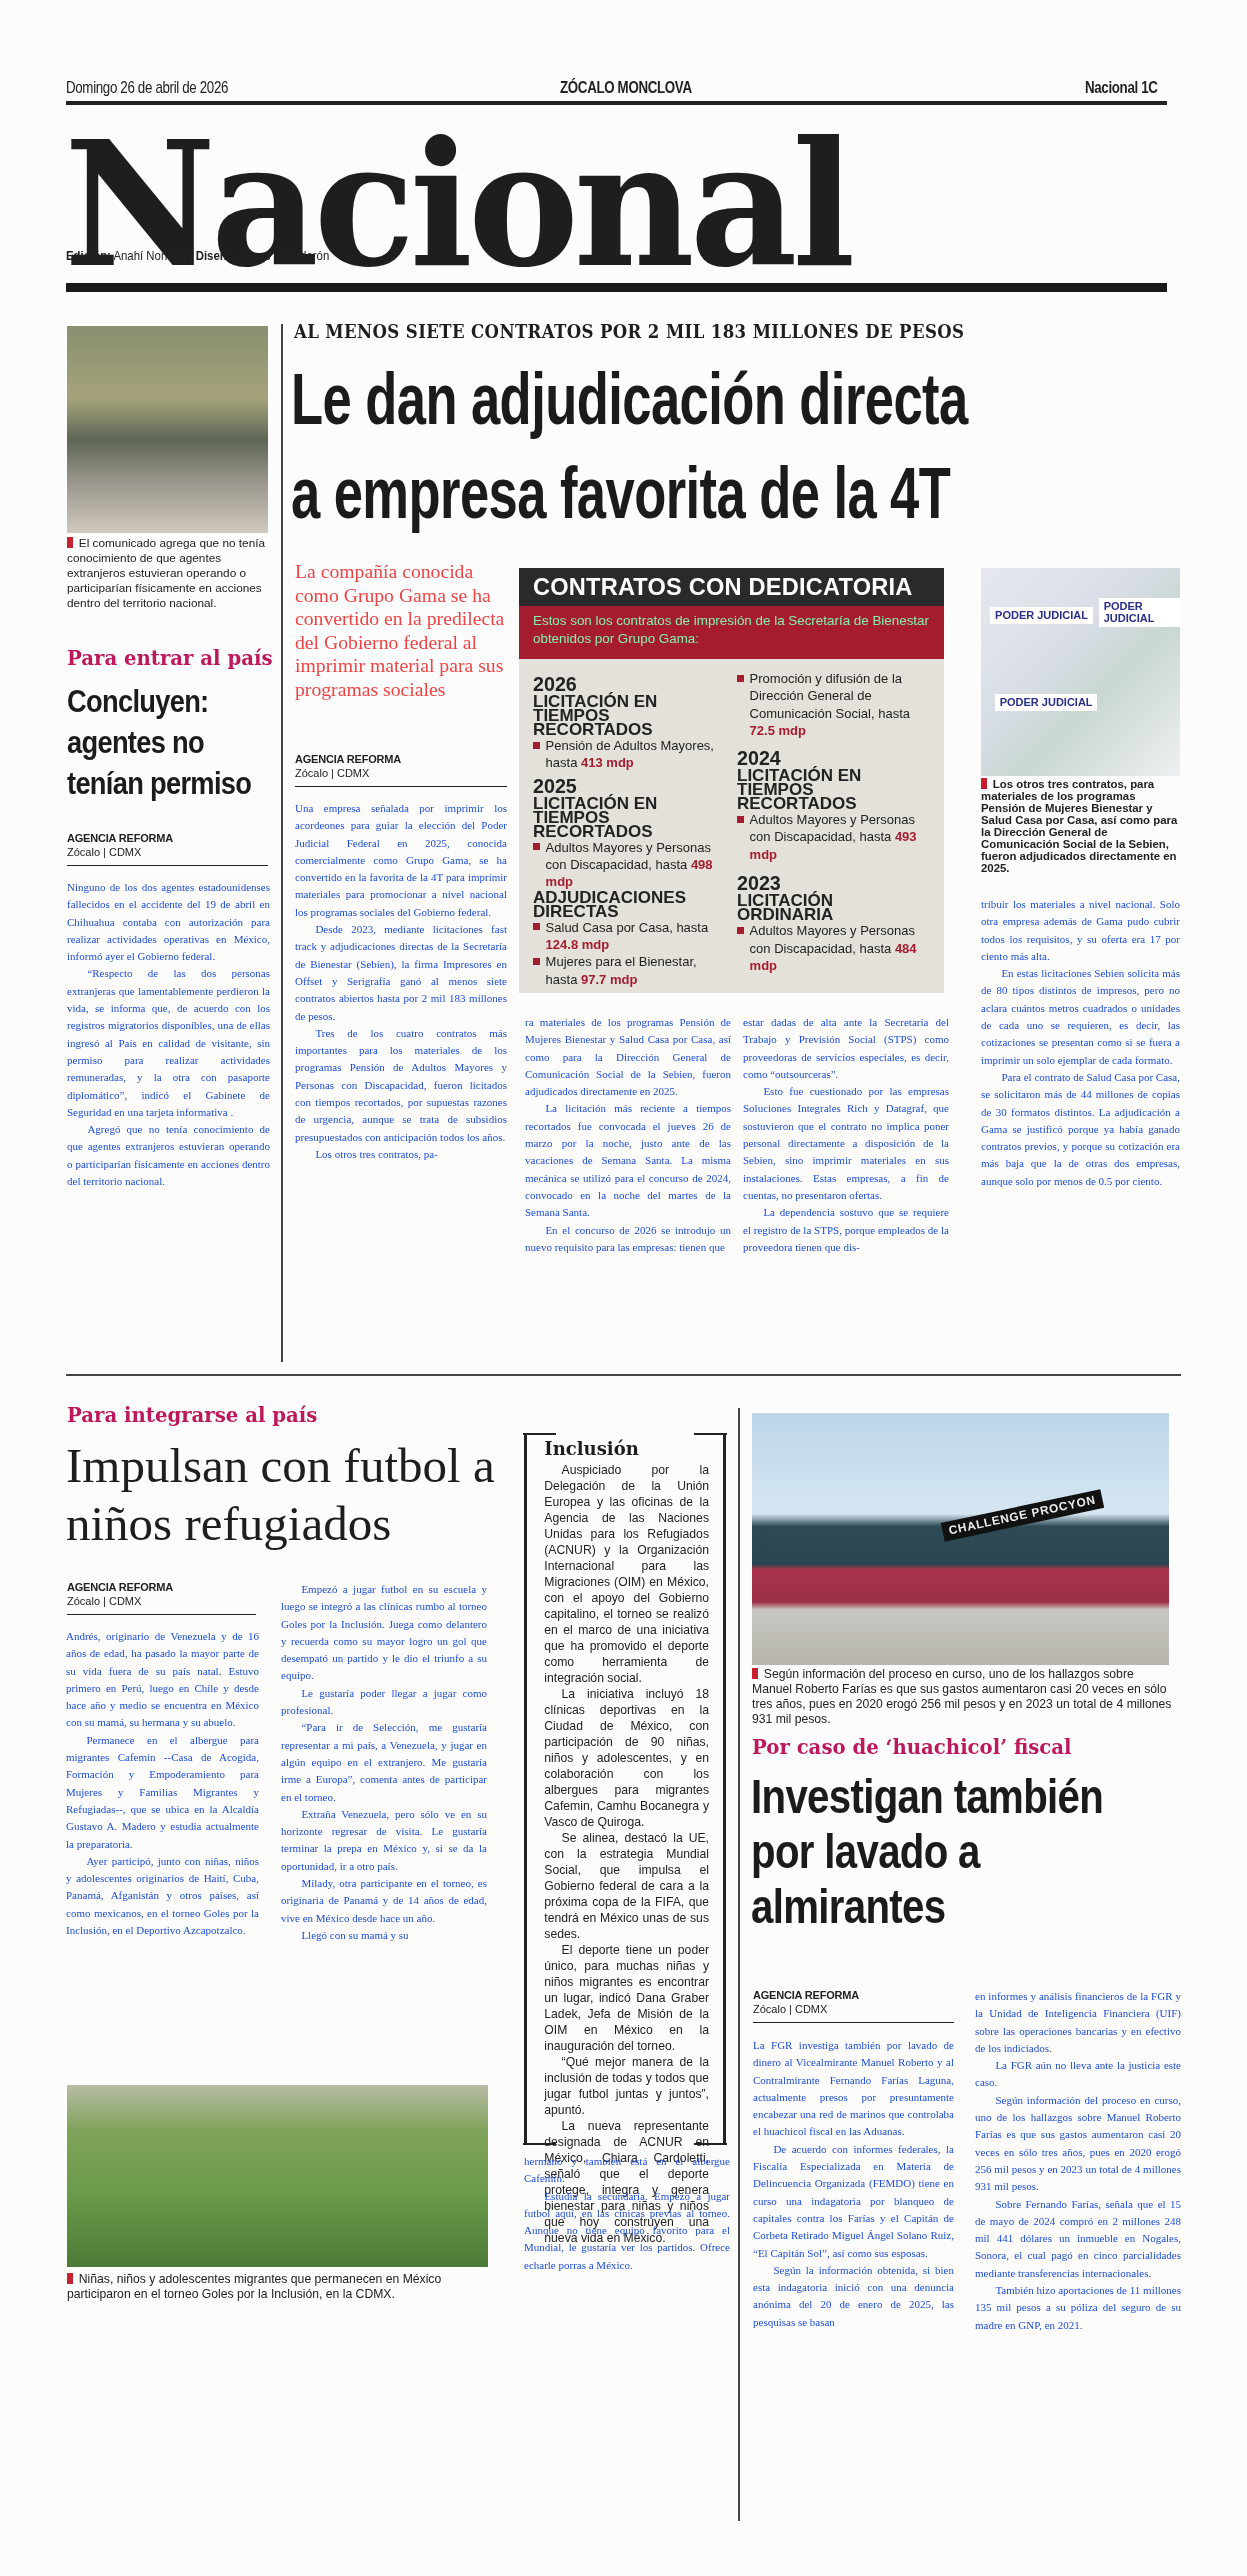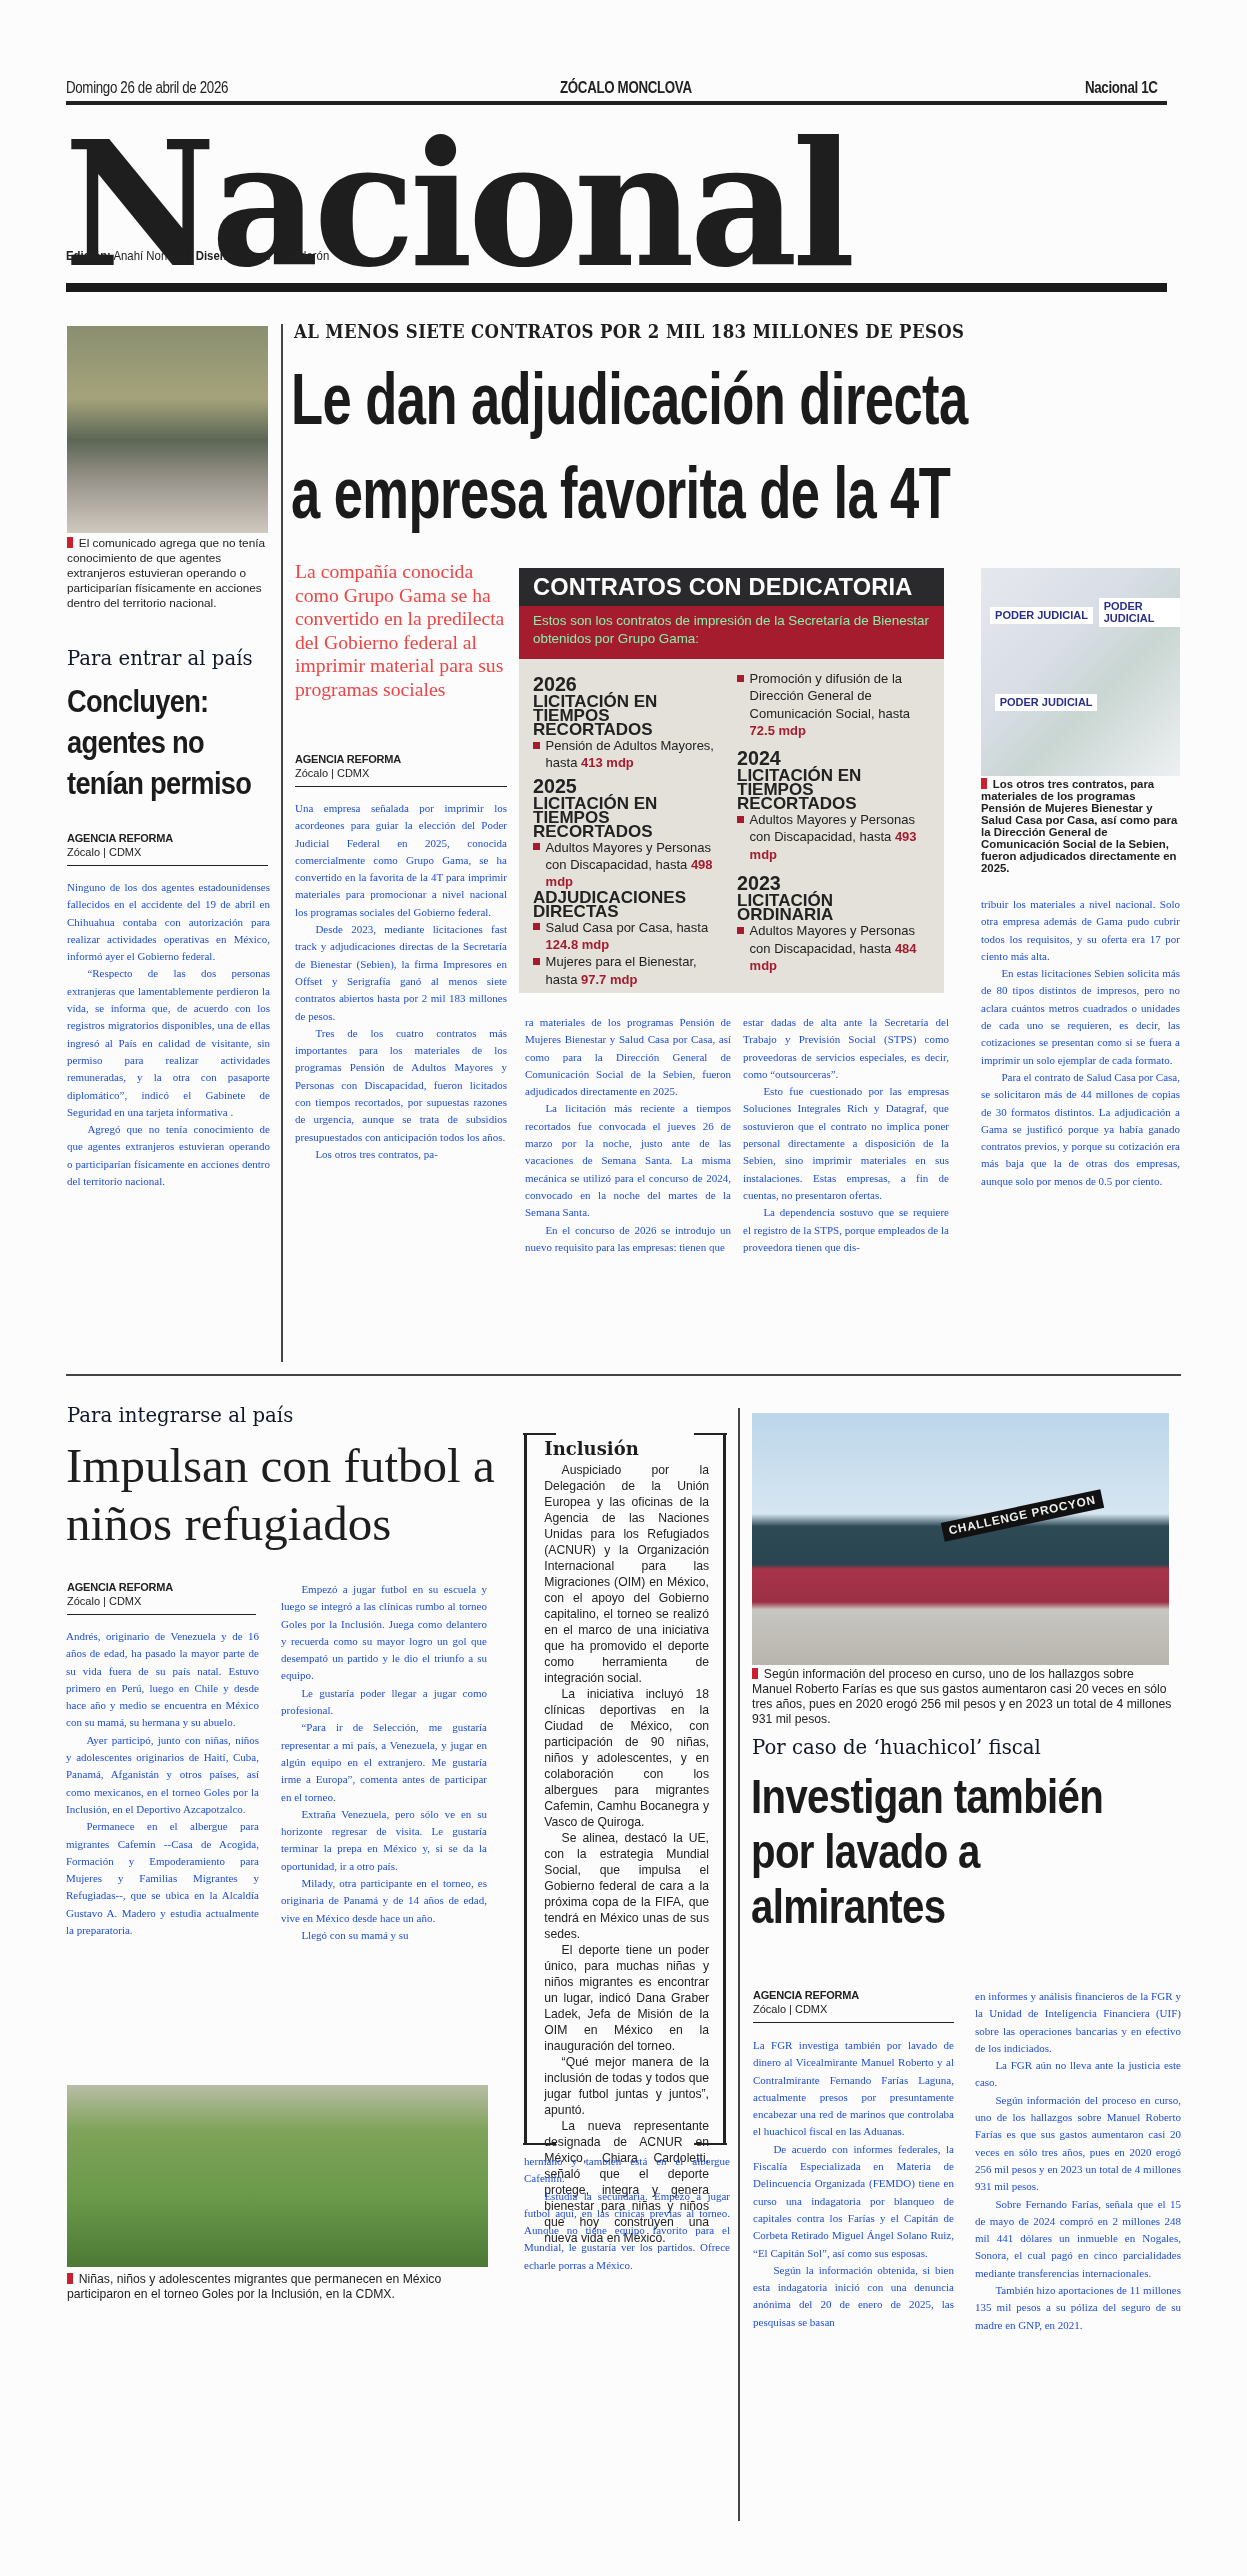--- a/index.html
+++ b/index.html
@@ -14,21 +14,21 @@
 .rule-thick{left:66px;top:283px;width:1101px;height:9.4px;background:#1a1a1a}
 .photo{background:#999;overflow:hidden}
 .photo-forest{left:67px;top:326px;width:201px;height:207px;background:linear-gradient(180deg,#8a8f70 0%,#a5a37b 35%,#5d6655 55%,#9a958c 75%,#cfc9c0 100%)}
 .photo-boxes{left:981px;top:568px;width:199px;height:208px;background:linear-gradient(135deg,#e6e8ee 0%,#d8dde6 40%,#c9d6d2 60%,#eef0f2 100%)}
 .box-label{position:absolute;font-family:"Liberation Sans",sans-serif;font-weight:900;font-size:11px;color:#2a2f8a;background:#fff;padding:2.4px 4.7px}
 .photo-soccer{left:67px;top:2085px;width:421px;height:182px;background:linear-gradient(180deg,#b9bca6 0%,#7fa35a 25%,#6b9a4a 60%,#4c7a36 100%)}
 .photo-ship{left:752px;top:1413px;width:417px;height:252px;background:linear-gradient(180deg,#bcd6ea 0%,#d6e6f1 40%,#2e4a55 45%,#294650 60%,#a8344a 62%,#9c2f45 75%,#c8c6c0 78%,#b7b5ae 100%)}
 .ship-name{position:absolute;left:189px;top:93px;transform:rotate(-12deg);background:#111;color:#eee;font-family:"Liberation Sans",sans-serif;font-weight:700;font-size:11.8px;padding:2.4px 6.3px;letter-spacing:0.8px}
 .caption{font-family:"Liberation Sans",sans-serif;font-size:11.8px;line-height:15px;color:#222;transform-origin:left top}
 .caption .mark{display:inline-block;width:5.5px;height:11px;background:#c8202f;margin-right:6.3px;vertical-align:-0.8px}
-.kicker{font-family:"DejaVu Serif",serif;font-weight:400;color:#0f172a}
+.kicker{font-family:"DejaVu Serif",serif;font-weight:700;color:#be185d}
 .hed-cond{font-family:"Liberation Sans",sans-serif;font-weight:700;color:#1b1b1b;letter-spacing:-0.8px;transform-origin:left top}
 .byline-ag{font-family:"Liberation Sans",sans-serif;font-weight:700;font-size:11px;color:#222;letter-spacing:-0.2px}
 .byline-loc{font-family:"Liberation Sans",sans-serif;font-size:11px;color:#222;margin-top:2.4px}
 .byline-rule{height:1.6px;background:#222;margin-top:6.3px}
 .body-text{font-family:"Liberation Serif","DejaVu Serif",serif;font-size:11px;line-height:17.3px;color:#1d4ed8;text-align:justify;hyphens:auto}
 .body-text p{text-indent:20.4px}
 .body-text p.noind{text-indent:0}
 .vrule{width:1.6px;background:#444}
 .hrule{height:1.6px;background:#444}
 .deck{font-family:Liberation Serif, serif;font-size:21px;line-height:24.4px;color:#ef4444}
@@ -162,22 +162,22 @@
 
 <div class="abs kicker" style="left:67px;top:1404px;font-size:19.7px">Para integrarse al país</div>
 <div class="abs" style="left:66px;top:1437px;width:440px;font-family:'Liberation Serif',serif;font-size:49px;line-height:58px;color:#1e1e1e">Impulsan con futbol a niños refugiados</div>
 <div class="abs" style="left:67px;top:1581px;width:189px">
   <div class="byline-ag">AGENCIA REFORMA</div>
   <div class="byline-loc">Zócalo | CDMX</div>
   <div class="byline-rule"></div>
 </div>
 <div class="abs body-text" style="left:66px;top:1628px;width:193px">
   <p class="noind">Andrés, originario de Venezuela y de 16 años de edad, ha pasado la mayor parte de su vida fuera de su país natal. Estuvo primero en Perú, luego en Chile y desde hace año y medio se encuentra en México con su mamá, su hermana y su abuelo.</p>
+  <p>Permanece en el albergue para migrantes Cafemin --Casa de Acogida, Formación y Empoderamiento para Mujeres y Familias Migrantes y Refugiadas--, que se ubica en la Alcaldía Gustavo A. Madero y estudia actualmente la preparatoria.</p>
   <p>Ayer participó, junto con niñas, niños y adolescentes originarios de Haití, Cuba, Panamá, Afganistán y otros países, así como mexicanos, en el torneo Goles por la Inclusión, en el Deportivo Azcapotzalco.</p>
-  <p>Permanece en el albergue para migrantes Cafemin --Casa de Acogida, Formación y Empoderamiento para Mujeres y Familias Migrantes y Refugiadas--, que se ubica en la Alcaldía Gustavo A. Madero y estudia actualmente la preparatoria.</p>
 </div>
 <div class="abs body-text" style="left:281px;top:1581px;width:206px">
   <p>Empezó a jugar futbol en su escuela y luego se integró a las clínicas rumbo al torneo Goles por la Inclusión. Juega como delantero y recuerda como su mayor logro un gol que desempató un partido y le dio el triunfo a su equipo.</p>
   <p>Le gustaría poder llegar a jugar como profesional.</p>
   <p>“Para ir de Selección, me gustaría representar a mi país, a Venezuela, y jugar en algún equipo en el extranjero. Me gustaría irme a Europa”, comenta antes de participar en el torneo.</p>
   <p>Extraña Venezuela, pero sólo ve en su horizonte regresar de visita. Le gustaría terminar la prepa en México y, si se da la oportunidad, ir a otro país.</p>
   <p>Milady, otra participante en el torneo, es originaria de Panamá y de 14 años de edad, vive en México desde hace un año.</p>
   <p>Llegó con su mamá y su</p>
 </div>
 <div class="abs photo photo-soccer"></div>

